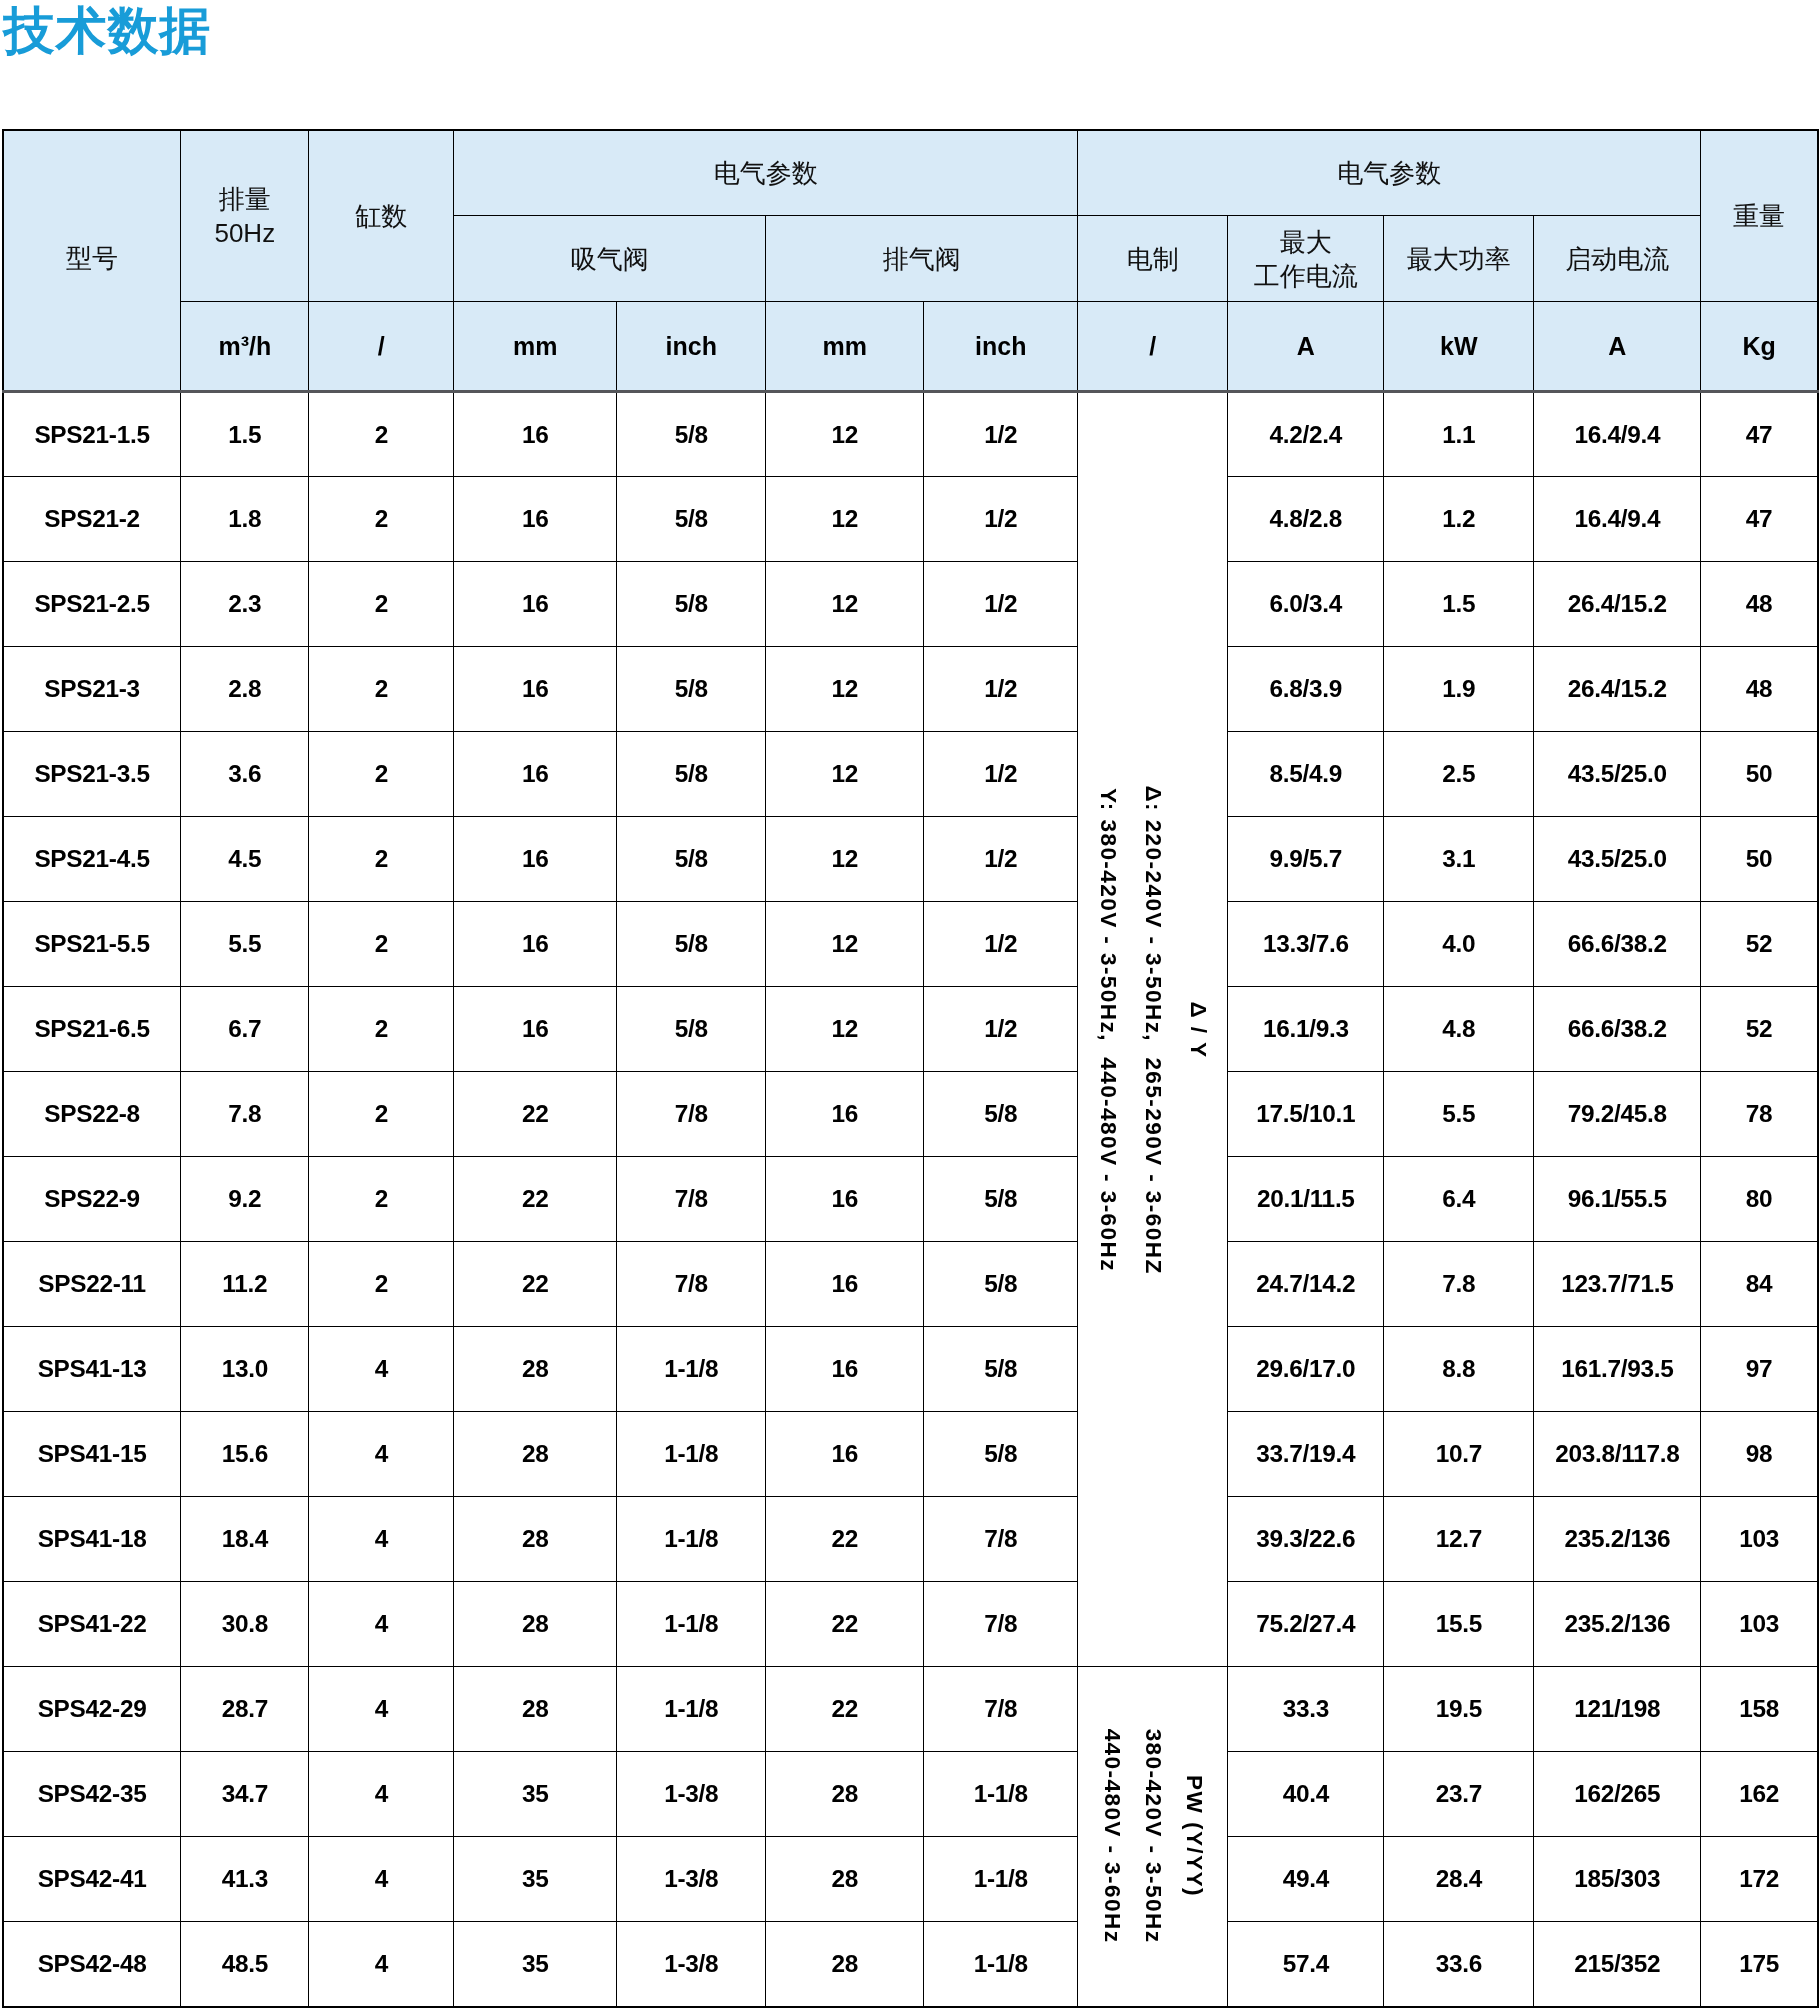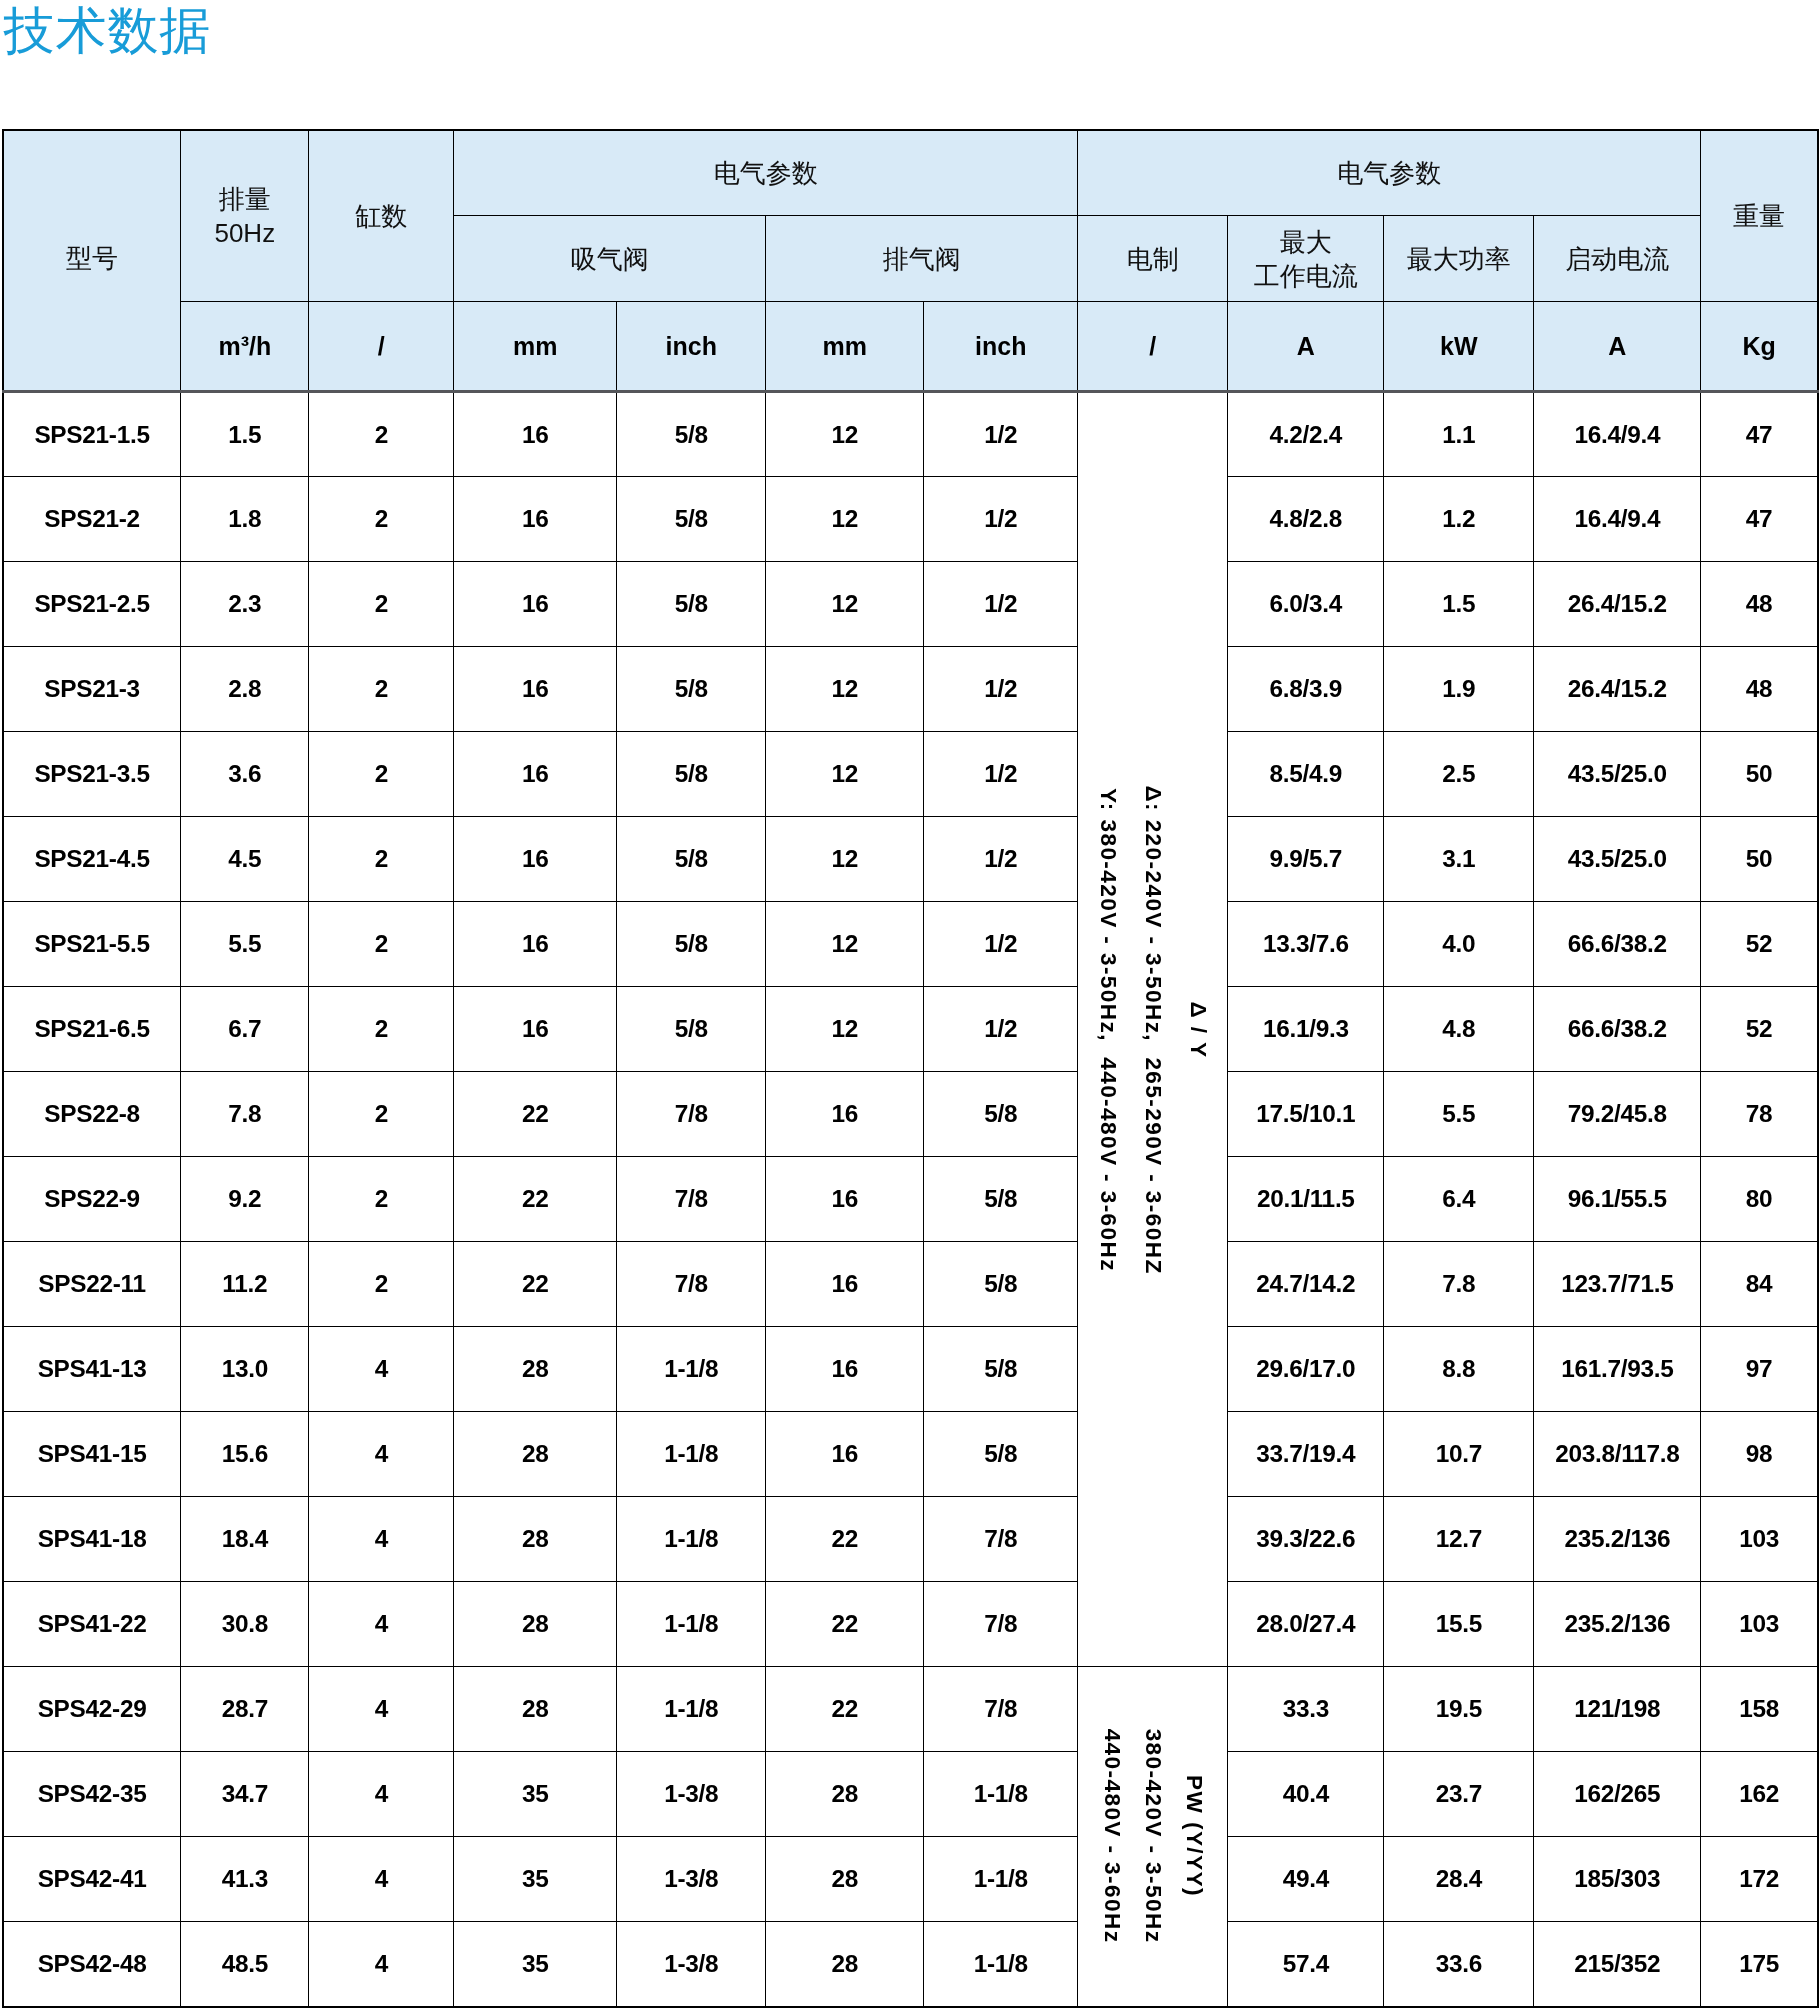--- a/index.html
+++ b/index.html
@@ -1,19 +1,19 @@
 <!DOCTYPE html>
 <html style="font-size:14.5px"><head>
 <meta charset="utf-8">
 <style>
   html,body{margin:0;padding:0;background:#fff;}
   body{width:1819px;height:2015px;overflow:hidden;font-family:"Liberation Sans","DejaVu Sans",sans-serif;}
   .page-title{
     margin:0;padding:3.6px 0 0 3.6px;
-    font-size:51px;line-height:54px;font-weight:400;
+    font-size:51px;line-height:54px;font-weight:700;
     color:#189CD8;letter-spacing:0.9px;
   }
   table.spec{
     margin:71px 0 0 1.8px;
     width:1816px;
     table-layout:fixed;
     border-collapse:collapse;
     border:2.7px solid #000;
   }
   th,td{
@@ -319,21 +319,21 @@
       <td class="data">103</td>
     </tr>
     <tr class="datarow">
       <td class="data">SPS41-22</td>
       <td class="data">30.8</td>
       <td class="data">4</td>
       <td class="data">28</td>
       <td class="data">1-1/8</td>
       <td class="data">22</td>
       <td class="data">7/8</td>
-      <td class="data">28.0/27.4</td>
+      <td class="data">75.2/27.4</td>
       <td class="data">15.5</td>
       <td class="data">235.2/136</td>
       <td class="data">103</td>
     </tr>
     <tr class="datarow">
       <td class="data">SPS42-29</td>
       <td class="data">28.7</td>
       <td class="data">4</td>
       <td class="data">28</td>
       <td class="data">1-1/8</td>

